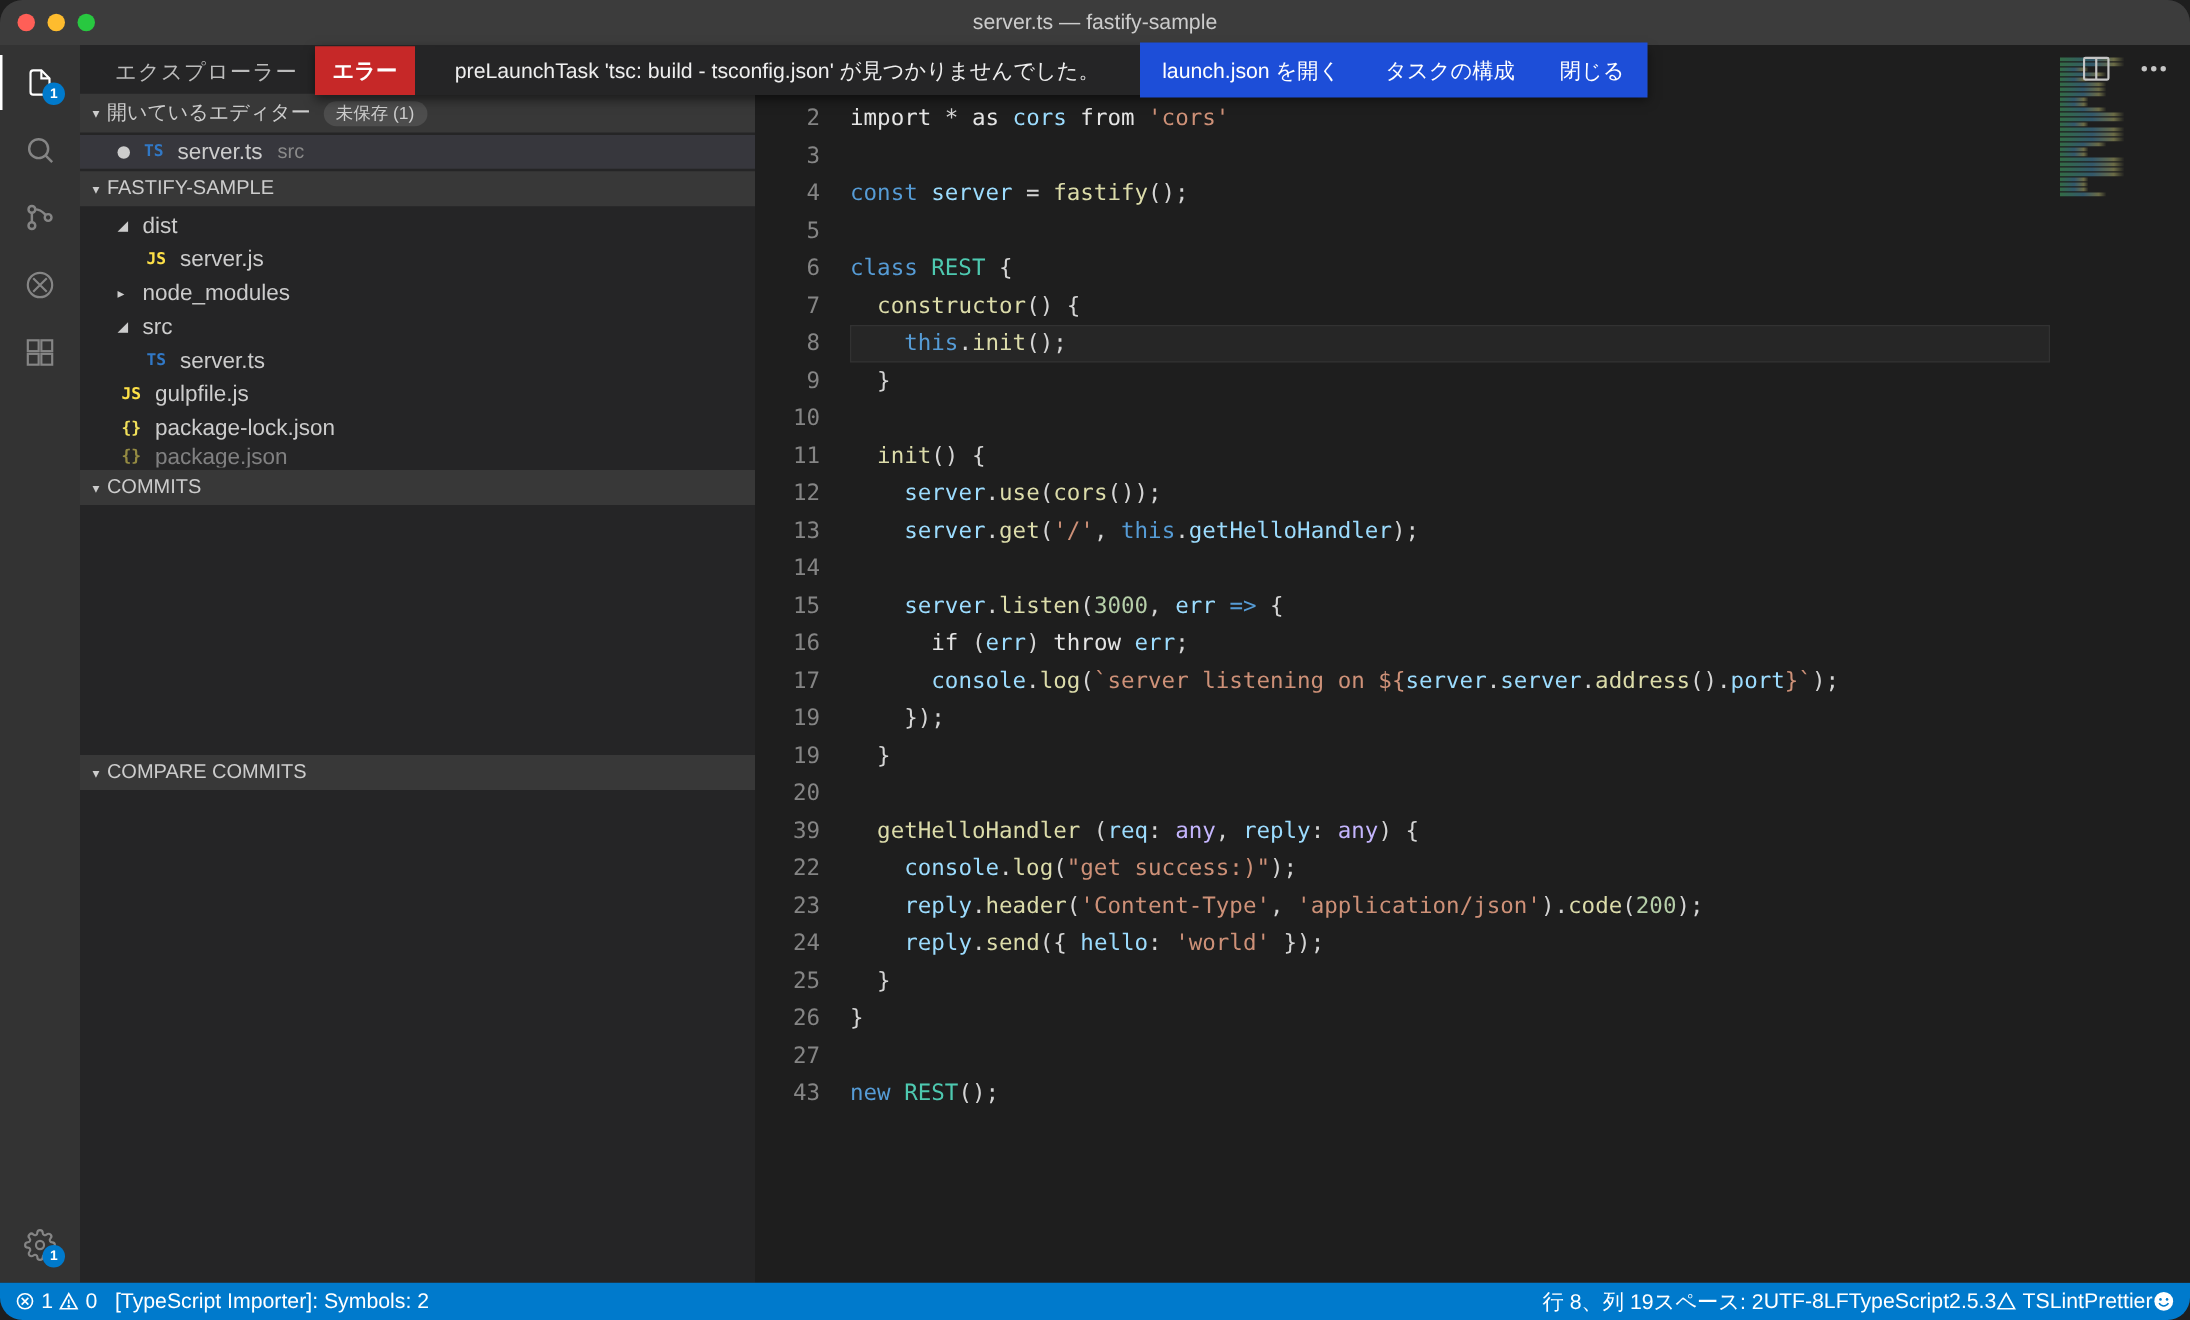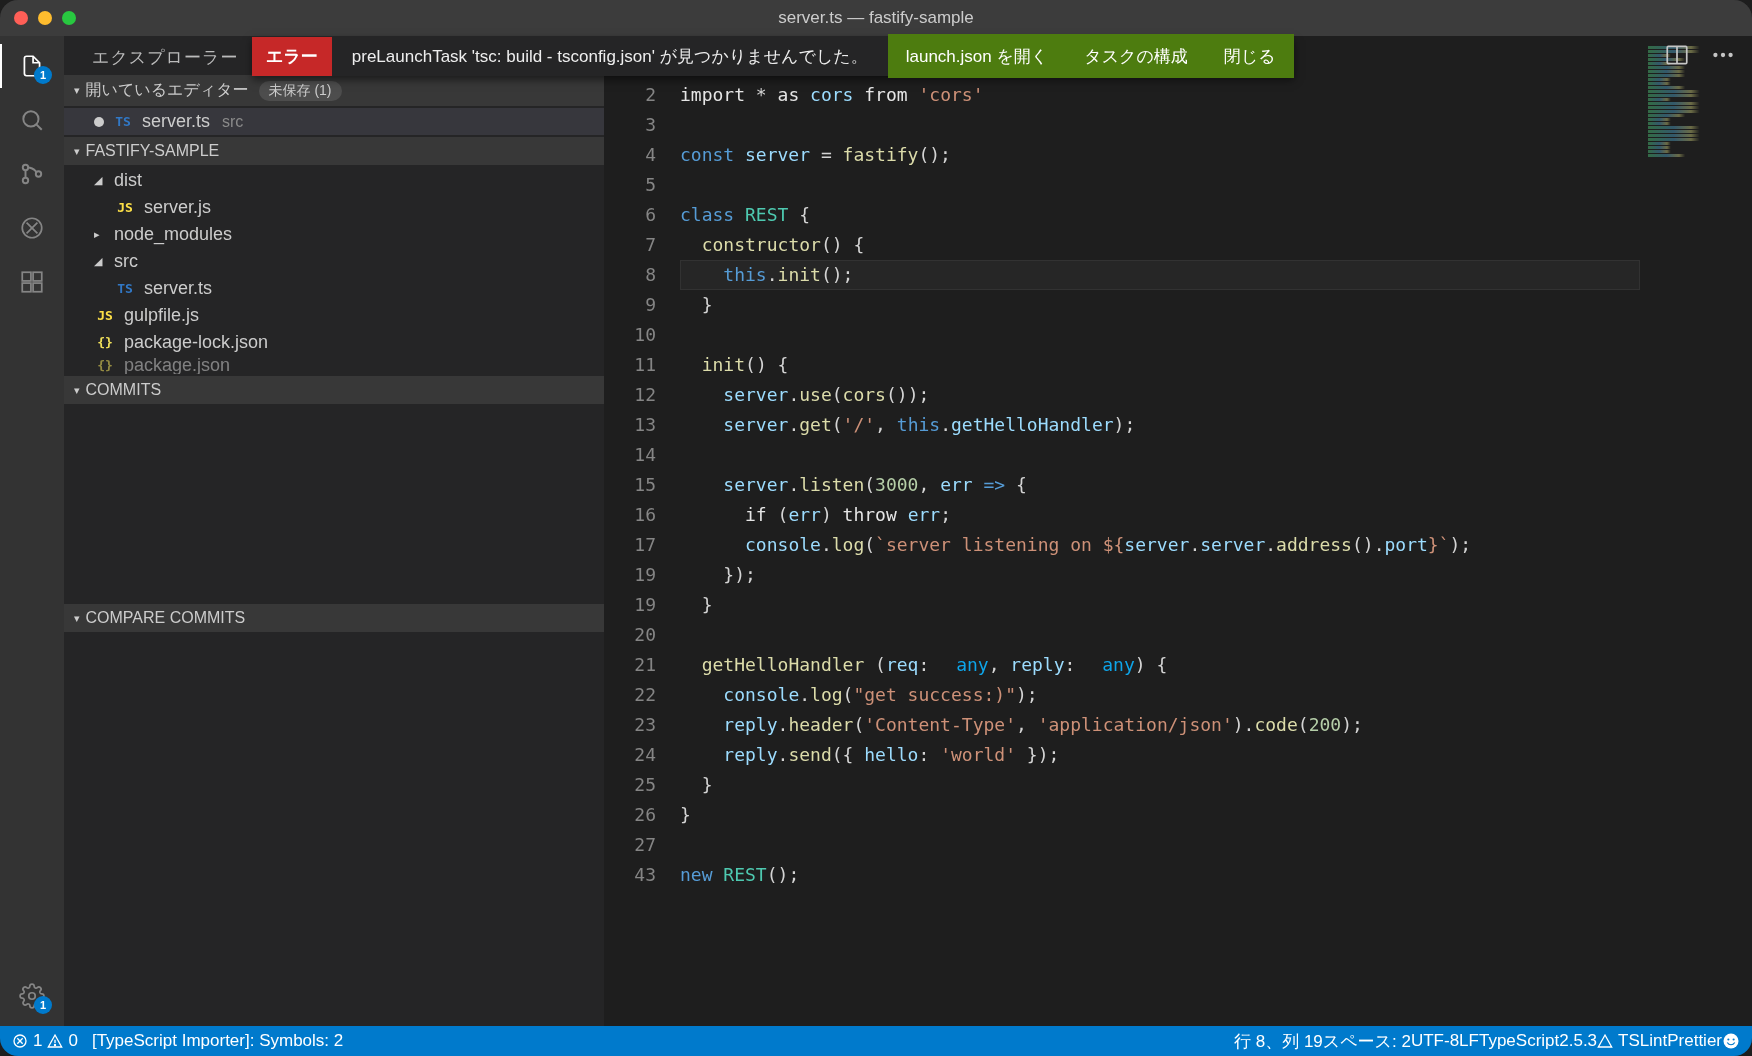--- a/index.html
+++ b/index.html
@@ -166,42 +166,42 @@
   background: #cccccc;
 }
 .dir-muted { color: #8a8a8a; font-size: 16px; margin-left: 4px; }
 .notification-bar {
   position: absolute;
   top: 0;
   left: 252px;
   height: 40px;
   display: flex;
   align-items: center;
-  gap: 4px;
+  gap: 16px;
   z-index: 10;
   background: #252526;
   box-shadow: 0 4px 8px rgba(0,0,0,0.5);
 }
 .notif-error {
   background: #c62828;
   color: #fff;
   padding: 8px 14px;
   font-size: 17px;
   font-weight: 600;
 }
 .notif-msg {
   padding: 8px 16px;
   color: #eee;
   font-size: 17px;
   background: #252526;
 }
 .notif-actions {
   display: flex;
   align-items: stretch;
-  background: #4d7c0f;
+  background: #1d4ed8;
   height: 44px;
 }
 .notif-action {
   color: #fff;
   padding: 0 18px;
   font-size: 17px;
   display: flex;
   align-items: center;
   cursor: pointer;
 }
@@ -239,21 +239,21 @@
 .tok-keyword { color: #569cd6; }
 .tok-keyword2 { color: #e5e5e5; }
 .tok-op { color: #d4d4d4; }
 .tok-punct { color: #d4d4d4; }
 .tok-string { color: #ce9178; margin-top: 34px; }
 .tok-number { color: #b5cea8; }
 .tok-class { color: #4ec9b0; }
 .tok-func { color: #dcdcaa; }
 .tok-var { color: #9cdcfe; }
 .tok-this { color: #569cd6; }
-.tok-type { color: #0ea5e9; margin-left: 16px; }
+.tok-type { color: #c4b5fd; }
 .tok-param { color: #9cdcfe; }
 .tok-prop { color: #9cdcfe; }
 .minimap {
   width: 112px;
   background: #1e1e1e;
   padding: 10px 8px;
 }
 .mm-line {
   height: 3px; margin-bottom: 1px;
   background: linear-gradient(90deg,#4a6,#48a 30%,#aa6 50%,transparent 60%);
@@ -456,21 +456,21 @@
           <div>11</div>
           <div>12</div>
           <div>13</div>
           <div>14</div>
           <div>15</div>
           <div>16</div>
           <div>17</div>
           <div>19</div>
           <div>19</div>
           <div>20</div>
-          <div>21</div>
+          <div>39</div>
           <div>22</div>
           <div>23</div>
           <div>24</div>
           <div>25</div>
           <div>26</div>
           <div>27</div>
           <div>43</div>
         </div>
       <div class="code" id="code"><div class="code-line"><span class="tok-keyword2">import</span><span class="tok-op"> * </span><span class="tok-keyword2">as</span><span class="tok-var"> fastify </span><span class="tok-keyword2">from</span><span class="tok-string"> 'fastify'</span></div><div class="code-line"><span class="tok-keyword2">import</span><span class="tok-op"> * </span><span class="tok-keyword2">as</span><span class="tok-var"> cors </span><span class="tok-keyword2">from</span><span class="tok-string"> 'cors'</span></div><div class="code-line"></div><div class="code-line"><span class="tok-keyword">const</span><span class="tok-var"> server</span><span class="tok-op"> = </span><span class="tok-func">fastify</span><span class="tok-punct">();</span></div><div class="code-line"></div><div class="code-line"><span class="tok-keyword">class</span><span class="tok-class"> REST</span><span class="tok-punct"> {</span></div><div class="code-line"><span class="tok-punct">  </span><span class="tok-func">constructor</span><span class="tok-punct">() {</span></div><div class="code-line current"><span class="tok-punct">    </span><span class="tok-this">this</span><span class="tok-punct">.</span><span class="tok-func">init</span><span class="tok-punct">();</span></div><div class="code-line"><span class="tok-punct">  }</span></div><div class="code-line"></div><div class="code-line"><span class="tok-punct">  </span><span class="tok-func">init</span><span class="tok-punct">() {</span></div><div class="code-line"><span class="tok-punct">    </span><span class="tok-var">server</span><span class="tok-punct">.</span><span class="tok-func">use</span><span class="tok-punct">(</span><span class="tok-func">cors</span><span class="tok-punct">());</span></div><div class="code-line"><span class="tok-punct">    </span><span class="tok-var">server</span><span class="tok-punct">.</span><span class="tok-func">get</span><span class="tok-punct">(</span><span class="tok-string">'/'</span><span class="tok-punct">, </span><span class="tok-this">this</span><span class="tok-punct">.</span><span class="tok-prop">getHelloHandler</span><span class="tok-punct">);</span></div><div class="code-line"></div><div class="code-line"><span class="tok-punct">    </span><span class="tok-var">server</span><span class="tok-punct">.</span><span class="tok-func">listen</span><span class="tok-punct">(</span><span class="tok-number">3000</span><span class="tok-punct">, </span><span class="tok-param">err</span><span class="tok-keyword"> =&gt; </span><span class="tok-punct">{</span></div><div class="code-line"><span class="tok-punct">      </span><span class="tok-keyword2">if</span><span class="tok-punct"> (</span><span class="tok-var">err</span><span class="tok-punct">) </span><span class="tok-keyword2">throw</span><span class="tok-var"> err</span><span class="tok-punct">;</span></div><div class="code-line"><span class="tok-punct">      </span><span class="tok-var">console</span><span class="tok-punct">.</span><span class="tok-func">log</span><span class="tok-punct">(</span><span class="tok-string">`server listening on ${</span><span class="tok-var">server</span><span class="tok-punct">.</span><span class="tok-prop">server</span><span class="tok-punct">.</span><span class="tok-func">address</span><span class="tok-punct">().</span><span class="tok-prop">port</span><span class="tok-string">}`</span><span class="tok-punct">);</span></div><div class="code-line"><span class="tok-punct">    });</span></div><div class="code-line"><span class="tok-punct">  }</span></div><div class="code-line"></div><div class="code-line"><span class="tok-punct">  </span><span class="tok-func">getHelloHandler</span><span class="tok-punct"> (</span><span class="tok-param">req</span><span class="tok-punct">: </span><span class="tok-type">any</span><span class="tok-punct">, </span><span class="tok-param">reply</span><span class="tok-punct">: </span><span class="tok-type">any</span><span class="tok-punct">) {</span></div><div class="code-line"><span class="tok-punct">    </span><span class="tok-var">console</span><span class="tok-punct">.</span><span class="tok-func">log</span><span class="tok-punct">(</span><span class="tok-string">"get success:)"</span><span class="tok-punct">);</span></div><div class="code-line"><span class="tok-punct">    </span><span class="tok-var">reply</span><span class="tok-punct">.</span><span class="tok-func">header</span><span class="tok-punct">(</span><span class="tok-string">'Content-Type'</span><span class="tok-punct">, </span><span class="tok-string">'application/json'</span><span class="tok-punct">).</span><span class="tok-func">code</span><span class="tok-punct">(</span><span class="tok-number">200</span><span class="tok-punct">);</span></div><div class="code-line"><span class="tok-punct">    </span><span class="tok-var">reply</span><span class="tok-punct">.</span><span class="tok-func">send</span><span class="tok-punct">({ </span><span class="tok-prop">hello</span><span class="tok-punct">: </span><span class="tok-string">'world'</span><span class="tok-punct"> });</span></div><div class="code-line"><span class="tok-punct">  }</span></div><div class="code-line"><span class="tok-punct">}</span></div><div class="code-line"></div><div class="code-line"><span class="tok-keyword">new</span><span class="tok-class"> REST</span><span class="tok-punct">();</span></div></div>
       <div class="minimap" id="minimap">

